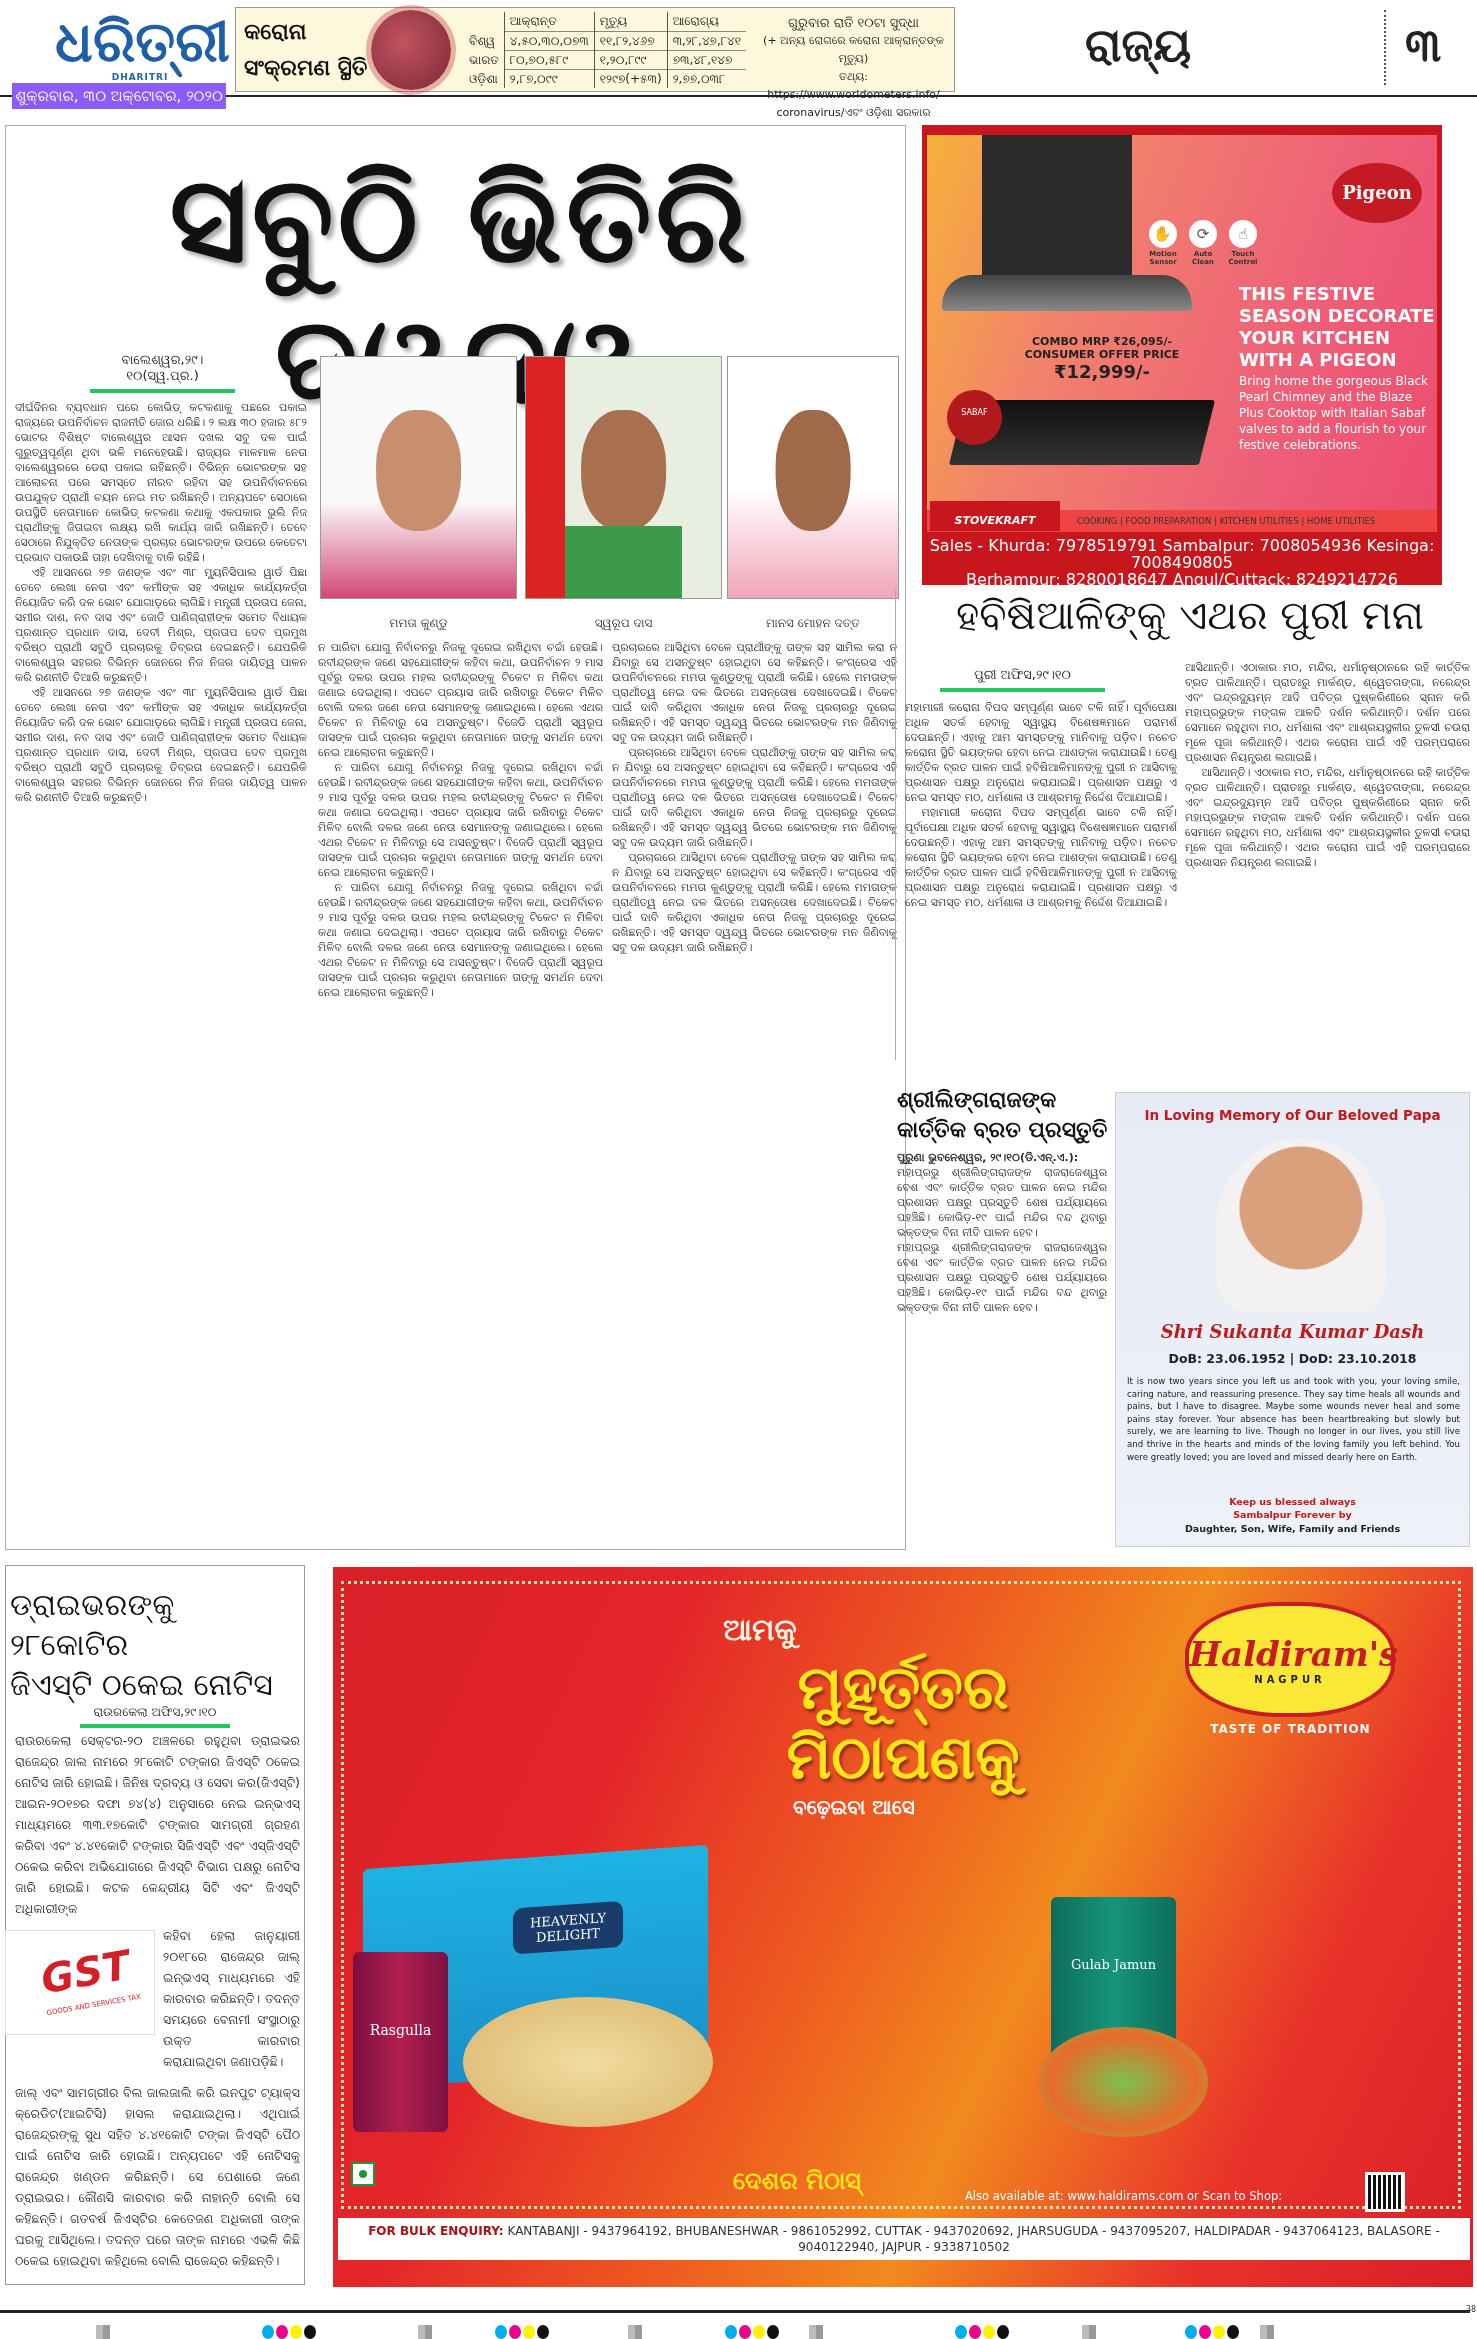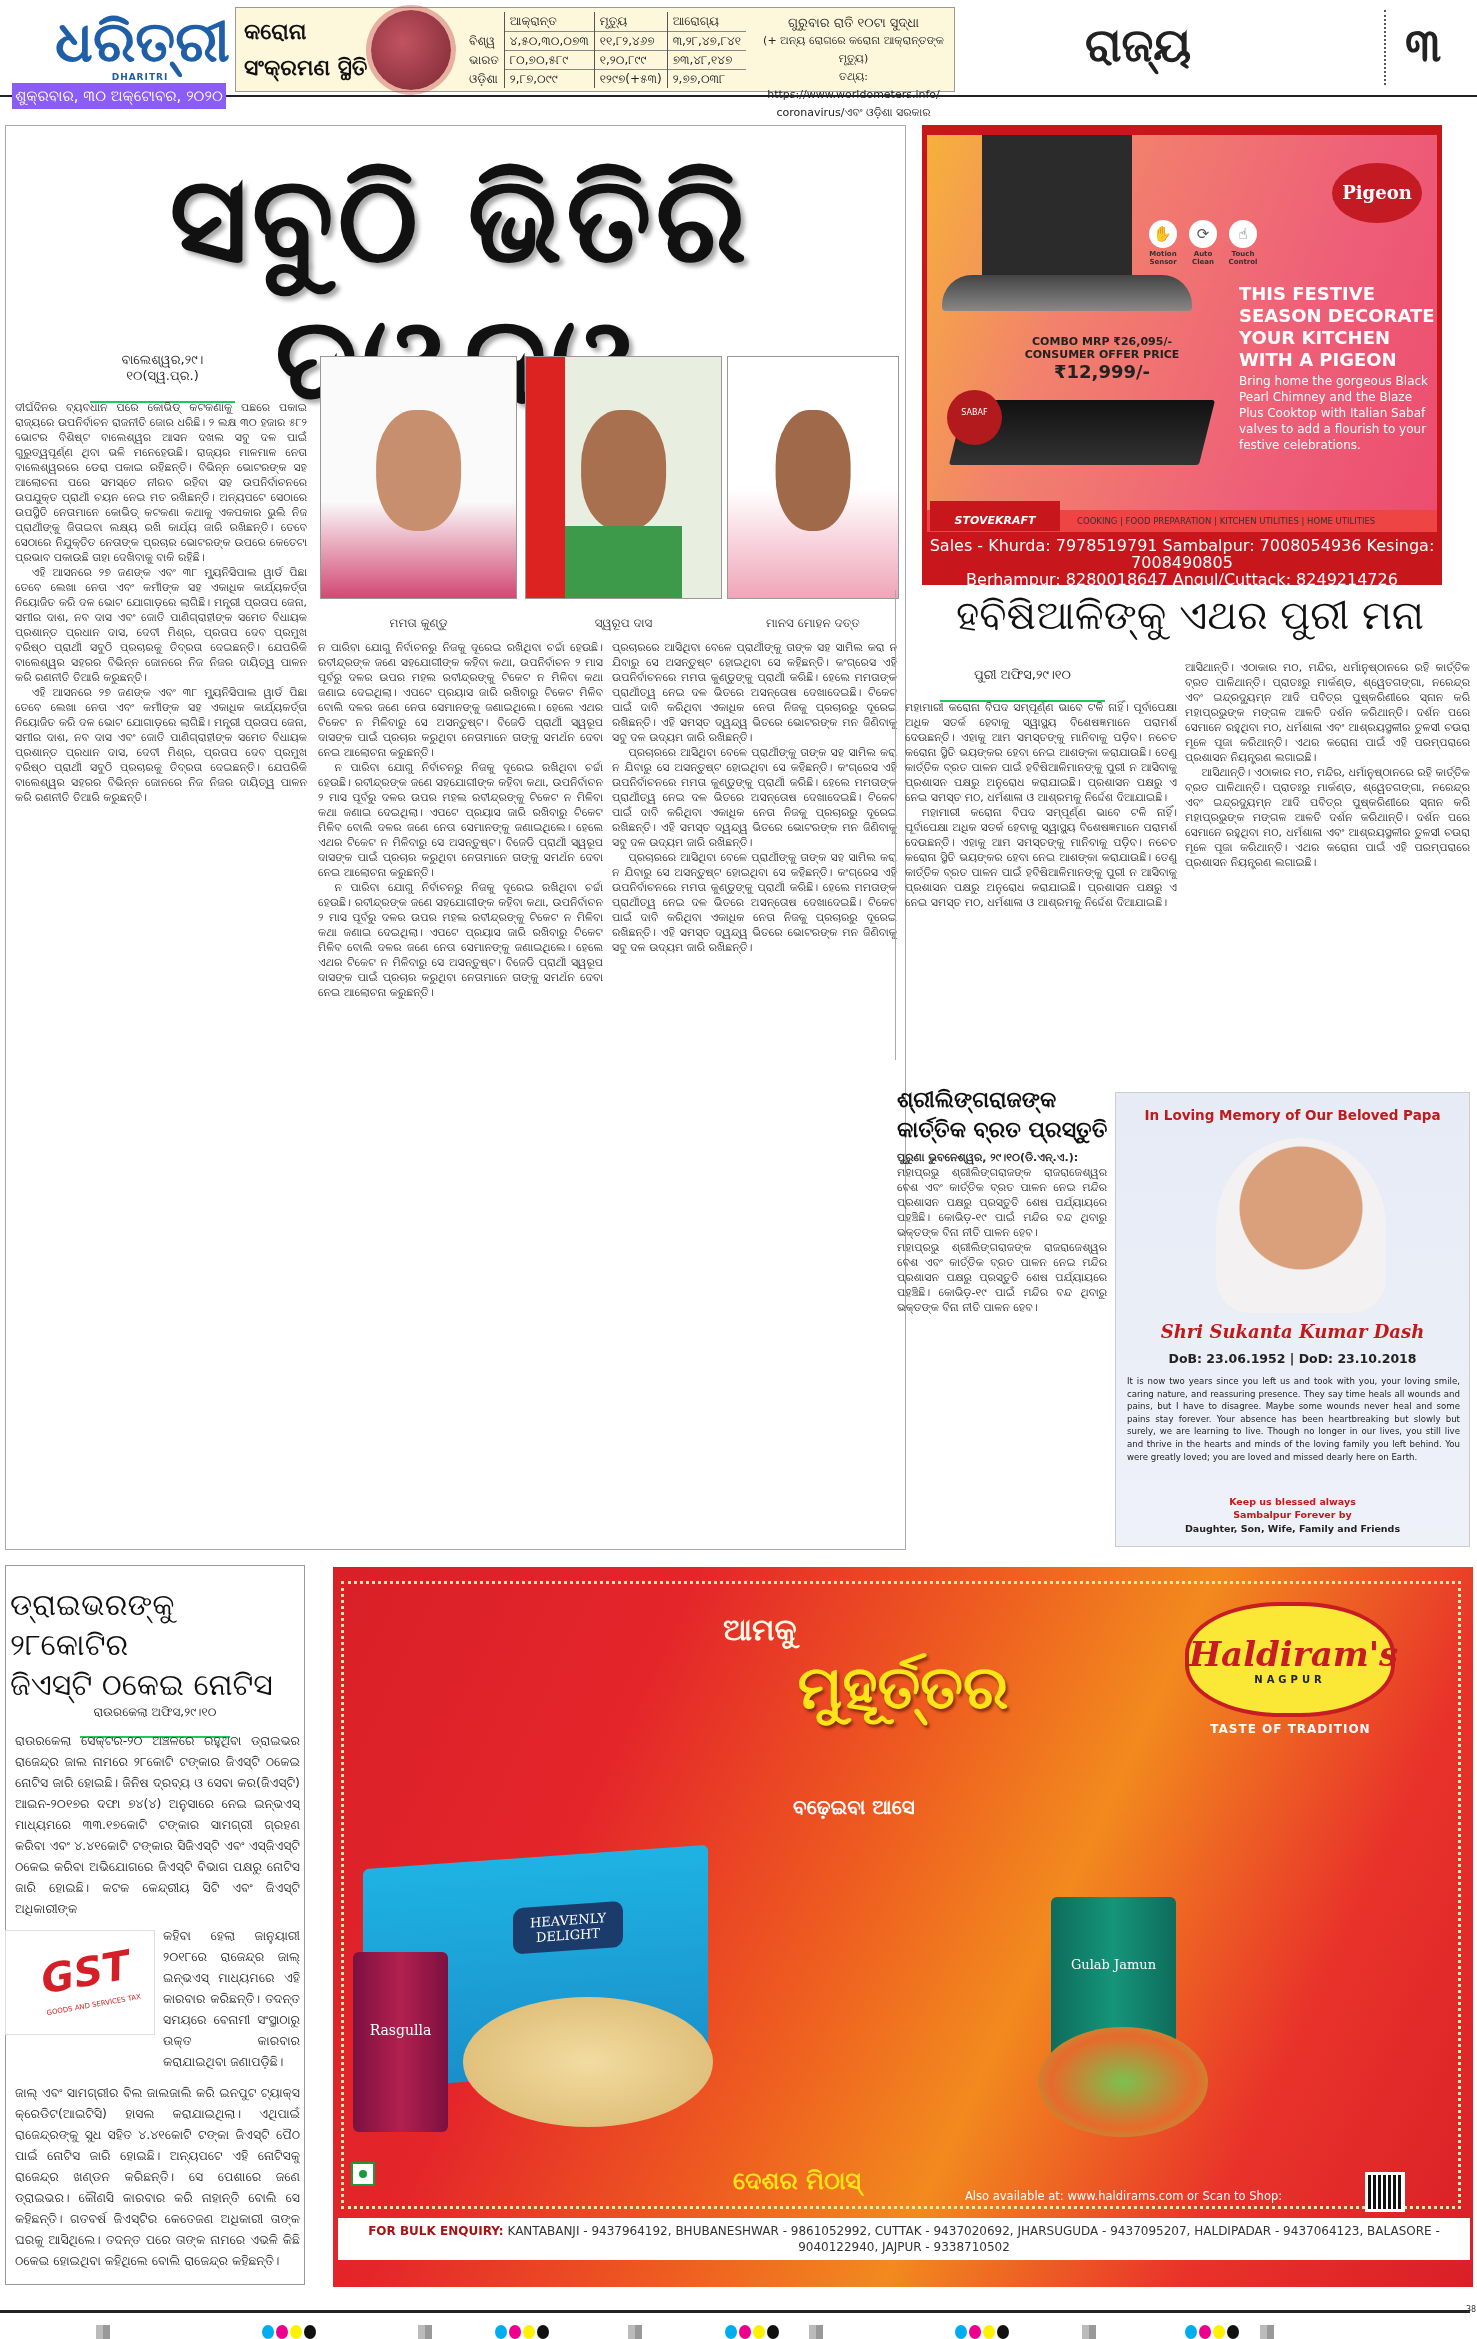--- a/index.html
+++ b/index.html
@@ -22,21 +22,21 @@
   .covid td:first-child { border-left: none; }
   .covid .note { position: absolute; left: 520px; top: 6px; width: 195px; text-align: center; font-size: 11px; line-height: 18px; }
   .section { left: 1085px; top: 18px; font-size: 46px; font-weight: bold; color: #222; }
   .sect-sep { left: 1384px; top: 10px; width: 0; height: 75px; border-left: 2px dotted #555; }
   .page-no { left: 1405px; top: 18px; font-size: 46px; font-weight: bold; color: #222; }
   .mast-rule { left: 330px; top: 95px; width: 1147px; height: 2px; background: #222; }
 
   
   .story1 { left: 5px; top: 125px; width: 901px; height: 1425px; border: 1px solid #aaa; }
   .headline1 { left: 20px; top: 150px; width: 880px; font-size: 120px; font-weight: bold; text-align: center; color: #111; text-shadow: 4px 4px 4px #aaa; letter-spacing: 4px; }
-  .byline { font-size: 13px; text-align: center; border-bottom: 2px solid #22c55e; padding-bottom: 17px; }
+  .byline { font-size: 13px; text-align: center; border-bottom: 4px solid #22c55e; padding-bottom: 5px; }
   .photo { border: 1px solid #999; background: #ddd; }
   .photo .face { position: absolute; left: 50%; top: 22%; width: 44%; height: 50%; transform: translateX(-50%); border-radius: 45%; background: #c88f6e; }
   .caption { font-size: 12px; text-align: center; color: #333; }
   .col { font-size: 11px; line-height: 15px; text-align: justify; color: #2a2a2a; overflow: hidden; }
 
   
   .pigeon { left: 922px; top: 125px; width: 520px; height: 460px; background: #c8161d; }
   .pigeon .inner { position: absolute; left: 5px; top: 10px; width: 510px; height: 375px; background: linear-gradient(110deg, #f6b13a 0%, #f2826c 30%, #ee5f78 70%, #ec4d6e 100%); overflow: hidden; }
   .pigeon .chimney { position: absolute; left: 55px; top: 0; width: 150px; height: 150px; background: #2b2b2b; }
   .pigeon .hood { position: absolute; left: 15px; top: 140px; width: 250px; height: 36px; background: linear-gradient(#444, #888); border-radius: 30px 30px 4px 4px; }
@@ -288,20 +288,21 @@
   <div class="s">GOODS AND SERVICES TAX</div>
 </div>
 <div class="abs col" style="left:163px;top:1925px;width:137px;height:155px;font-size:12.5px;line-height:21px;">କହିବା ହେଲା ଜାନୁୟାରୀ ୨୦୧୮ରେ ରାଜେନ୍ଦ୍ର ଜାଲ୍ ଇନ୍ଭଏସ୍ ମାଧ୍ୟମରେ ଏହି କାରବାର କରିଛନ୍ତି। ତଦନ୍ତ ସମୟରେ ବେନାମୀ ସଂସ୍ଥାଠାରୁ ଉକ୍ତ କାରବାର କରାଯାଇଥିବା ଜଣାପଡ଼ିଛି।</div>
 <div class="abs col" style="left:15px;top:2082px;width:285px;height:195px;font-size:12.5px;line-height:21px;">ଜାଲ୍ ଏବଂ ସାମଗ୍ରୀର ବିଲ ଜାଲଜାଲି କରି ଇନପୁଟ ଟ୍ୟାକ୍ସ କ୍ରେଡିଟ(ଆଇଟିସି) ହାସଲ କରାଯାଇଥିଲା। ଏଥିପାଇଁ ରାଜେନ୍ଦ୍ରଙ୍କୁ ସୁଧ ସହିତ ୪.୪୧କୋଟି ଟଙ୍କା ଜିଏସ୍‌ଟି ପୈଠ ପାଇଁ ନୋଟିସ ଜାରି ହୋଇଛି। ଅନ୍ୟପଟେ ଏହି ନୋଟିସକୁ ରାଜେନ୍ଦ୍ର ଖଣ୍ଡନ କରିଛନ୍ତି। ସେ ପେଶାରେ ଜଣେ ଡ୍ରାଇଭର। କୌଣସି କାରବାର କରି ନାହାନ୍ତି ବୋଲି ସେ କହିଛନ୍ତି। ଗତବର୍ଷ ଜିଏସ୍‌ଟିର କେତେଜଣ ଅଧିକାରୀ ତାଙ୍କ ଘରକୁ ଆସିଥିଲେ। ତଦନ୍ତ ପରେ ତାଙ୍କ ନାମରେ ଏଭଳି କିଛି ଠକେଇ ହୋଇଥିବା କହିଥିଲେ ବୋଲି ରାଜେନ୍ଦ୍ର କହିଛନ୍ତି।</div>
 
 <div class="abs haldi">
   <div class="dots"></div>
   <div class="amaku">ଆମକୁ</div>
   <div class="big">
     <div>ମୁହୂର୍ତ୍ତର</div>
+    <div>ମିଠାପଣକୁ</div>
   </div>
   <div class="bad">ବଢ଼େଇବା ଆସେ</div>
   <div class="logo-h">
     <span>Haldiram's</span>
     <span class="np">NAGPUR</span>
   </div>
   <div class="tag">TASTE OF TRADITION</div>
 
   <div class="prod box-blue">
     <div class="lbl">HEAVENLY DELIGHT</div>

